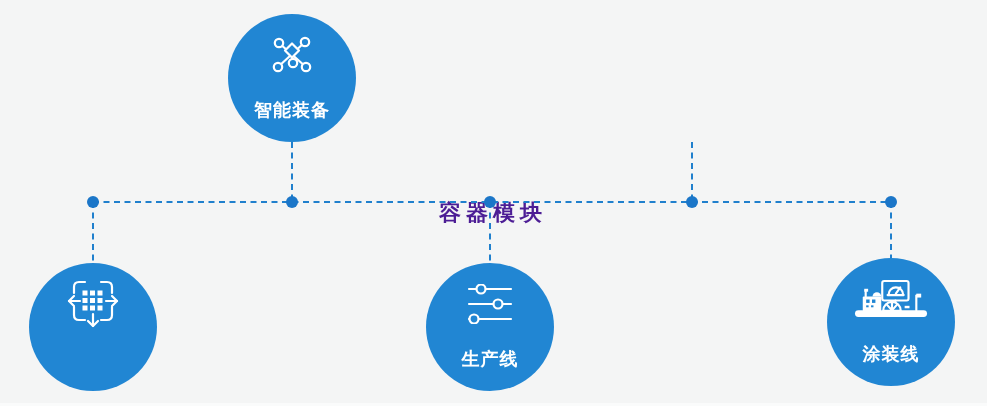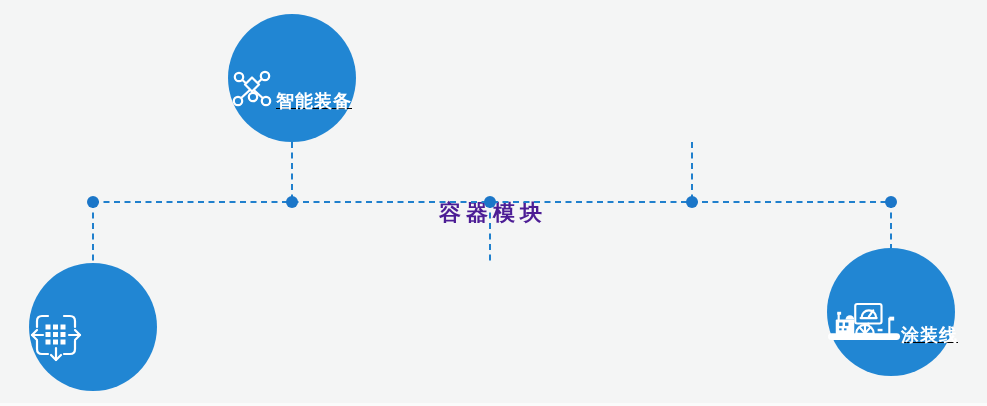--- a/index.html
+++ b/index.html
@@ -28,41 +28,41 @@
     stroke-dasharray:6 4.5;
     fill:none;
   }
   .jdot{fill:#1b76c8;stroke:none;}
   .node{
     position:absolute;
     width:128px;height:128px;
     border-radius:50%;
     background:#2186d3;
     display:flex;
+    flex-direction:column;
     align-items:center;
     box-sizing:border-box;
     padding-top:21px;
     cursor:pointer;
-    text-decoration:underline;
   }
   .node .icon{height:40px;display:flex;align-items:center;justify-content:center;}
   .node .label{
     margin-top:24px;
     color:#ffffff;
     font-size:18px;
     font-weight:bold;
     letter-spacing:1px;
     white-space:nowrap;
     line-height:22px;
   }
   .node-smart     {left:228px;top:14px;}
   .node-warehouse {left:628px;top:14px;}
   .node-sorting   {left:29px; top:263px;}
   .node-production{left:426px;top:263px;}
-  .node-painting  {left:827px;top:248px;}
+  .node-painting  {left:827px;top:258px;}
   .icon svg{display:block;}
   .istroke{stroke:#ffffff;stroke-width:2.2;fill:none;stroke-linecap:round;stroke-linejoin:round;}
   .iknock{stroke:#ffffff;stroke-width:2.2;fill:#2186d3;stroke-linecap:round;stroke-linejoin:round;}
   .ifill{fill:#ffffff;stroke:none;}
   .iblue{fill:#2186d3;stroke:none;}
   .bottom-edge{
     position:absolute;left:0;bottom:0;
     width:987px;height:3px;
     background:#fafbfb;
   }
@@ -133,20 +133,33 @@
 
         <line class="istroke" x1="39" y1="22" x2="50" y2="22"></line>
         <path class="istroke" d="M45,17 L50,22 L45,27"></path>
 
         <line class="istroke" x1="26" y1="35" x2="26" y2="47"></line>
         <path class="istroke" d="M21,42 L26,47 L31,42"></path>
       </svg>
     </span>
   </div>
 
+  <div class="node node-production">
+    <span class="icon">
+      <svg width="46" height="40" viewBox="0 0 46 40">
+        <line class="istroke" x1="2" y1="5" x2="44" y2="5"></line>
+        <line class="istroke" x1="2" y1="20" x2="44" y2="20"></line>
+        <line class="istroke" x1="2" y1="35" x2="44" y2="35"></line>
+        <circle class="iknock" cx="14" cy="5" r="4.5"></circle>
+        <circle class="iknock" cx="31" cy="20" r="4.5"></circle>
+        <circle class="iknock" cx="7" cy="35" r="4.5"></circle>
+      </svg>
+    </span>
+    <span class="label">生产线</span>
+  </div>
 
   <div class="node node-painting">
     <span class="icon">
       <svg width="74" height="43" viewBox="0 0 76 44">
 
         <rect class="istroke" x="29" y="3" width="27" height="20" rx="2"></rect>
         <path class="istroke" d="M35.5,17 A7.5,7.5 0 0 1 50.5,17" stroke-width="1.8"></path>
         <line class="istroke" x1="43" y1="16" x2="47.5" y2="9.5" stroke-width="1.8"></line>
         <line class="istroke" x1="34.5" y1="17.5" x2="51" y2="17.5" stroke-width="1.8"></line>
 

